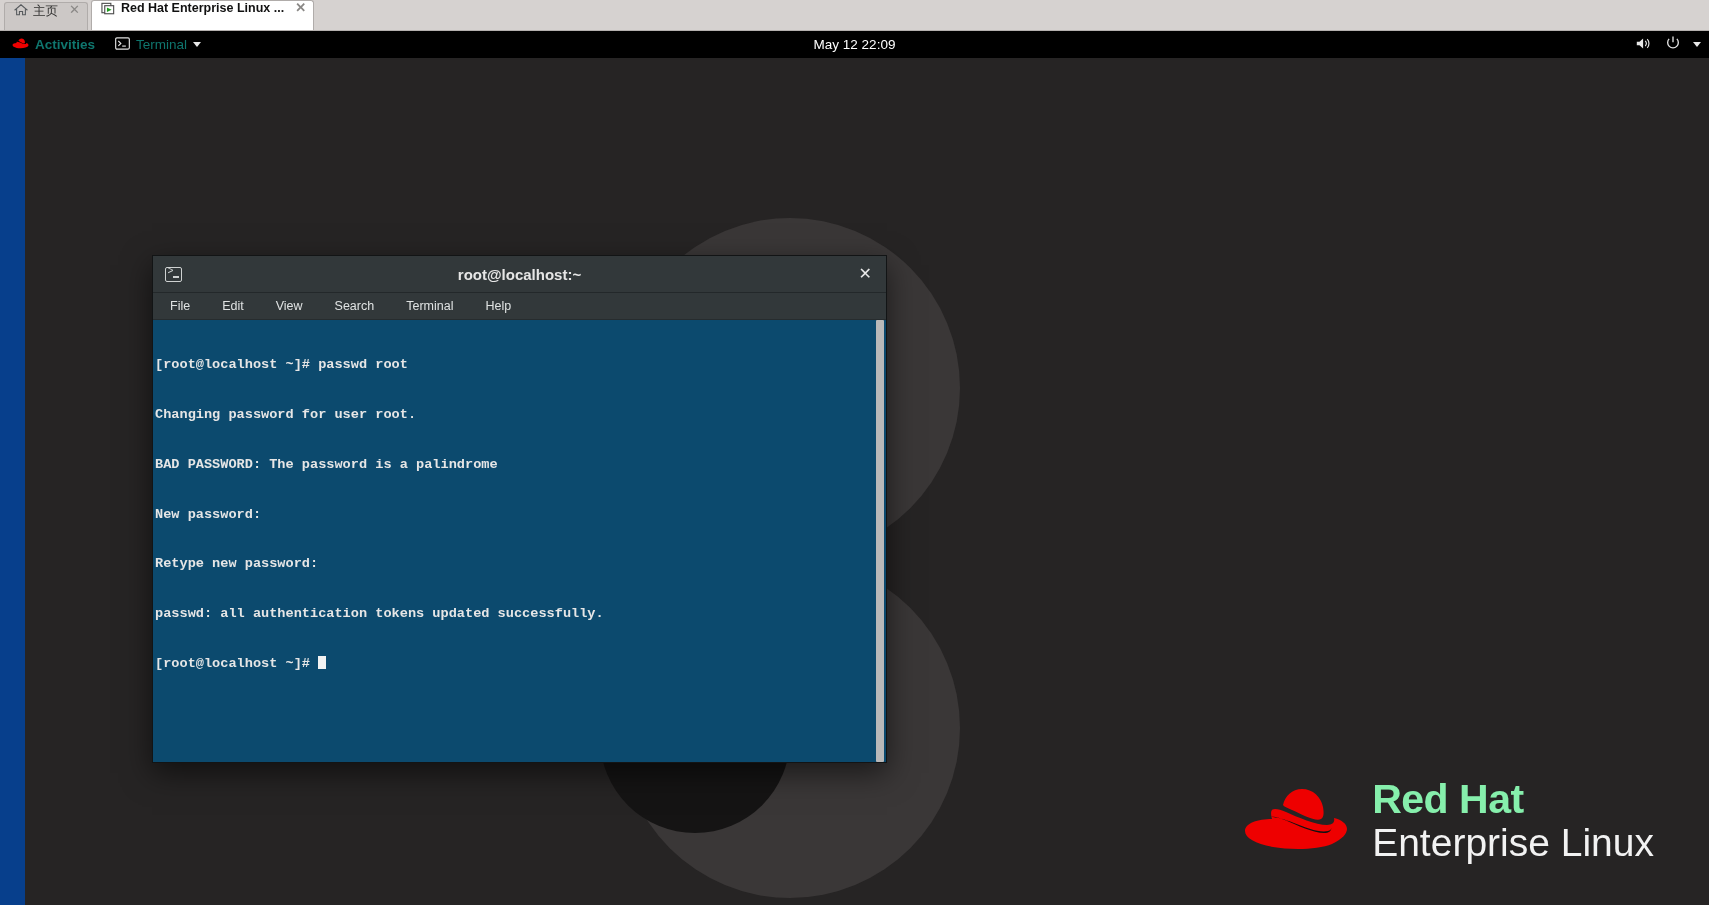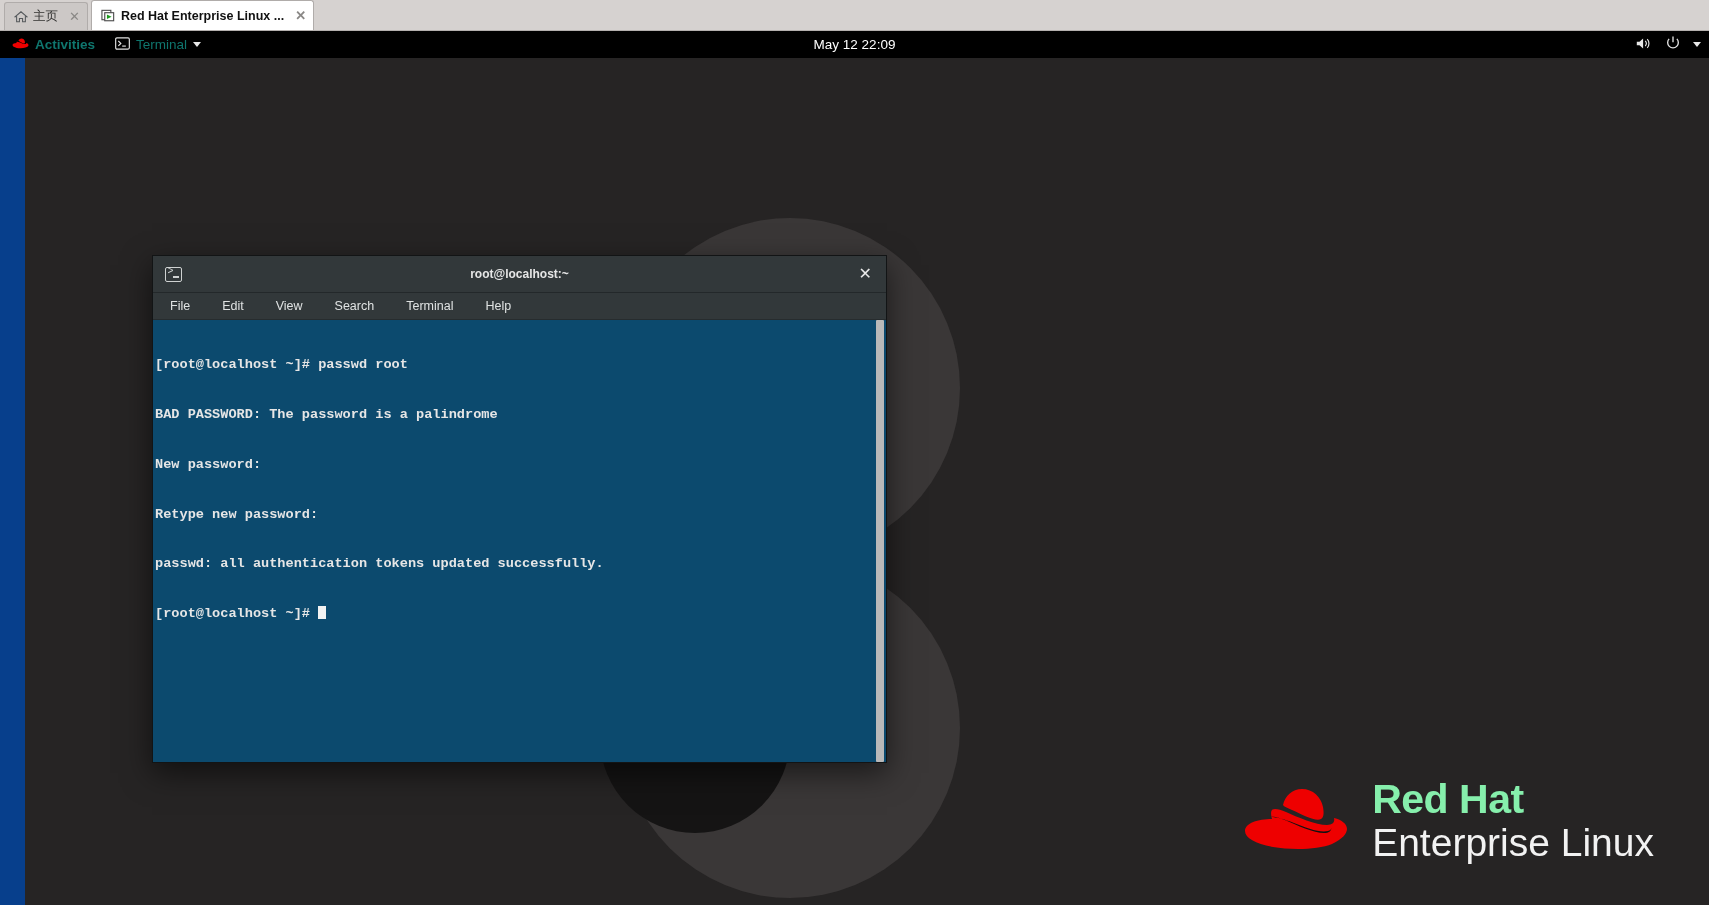--- a/index.html
+++ b/index.html
@@ -25,21 +25,21 @@
     border-bottom: 1px solid #b4b0ae;
     box-sizing: border-box;
     display: flex;
     align-items: flex-end;
     z-index: 40;
   }
   .btab {
     height: 28px;
     box-sizing: border-box;
     display: flex;
-    align-items: center;
+    align-items: flex-start;
     gap: 5px;
     padding: 0 7px 0 9px;
     font-size: 12.5px;
     border-left: 1px solid #b0acaa;
     border-right: 1px solid #b0acaa;
     border-top: 1px solid #b0acaa;
     border-top-left-radius: 3px;
     border-top-right-radius: 3px;
     position: relative;
   }
@@ -196,21 +196,21 @@
     display: flex;
     align-items: center;
     position: relative;
     flex: 0 0 auto;
   }
   #term-title {
     position: absolute;
     left: 0; right: 0;
     text-align: center;
     color: #e6e6e6;
-    font-size: 12px;
+    font-size: 15px;
     font-weight: bold;
     pointer-events: none;
   }
   .term-ico-box {
     margin-left: 12px;
     width: 17px; height: 15px;
     border: 1.6px solid #cfd2d2;
     border-radius: 2px;
     box-sizing: border-box;
     position: relative;
@@ -405,20 +405,21 @@
       <span class="term-menu">Edit</span>
       <span class="term-menu">View</span>
       <span class="term-menu">Search</span>
       <span class="term-menu">Terminal</span>
       <span class="term-menu">Help</span>
     </div>
 
     <div id="term-body">
       <div id="term-text">
         <div>[root@localhost ~]# passwd root</div>
+        <div>Changing password for user root.</div>
         <div>BAD PASSWORD: The password is a palindrome</div>
         <div>New password:</div>
         <div>Retype new password:</div>
         <div>passwd: all authentication tokens updated successfully.</div>
         <div><span>[root@localhost ~]# </span><span class="cursor-block"></span></div>
       </div>
       <div id="term-scrollbar">
         <div id="term-scroll-thumb"></div>
       </div>
     </div>

